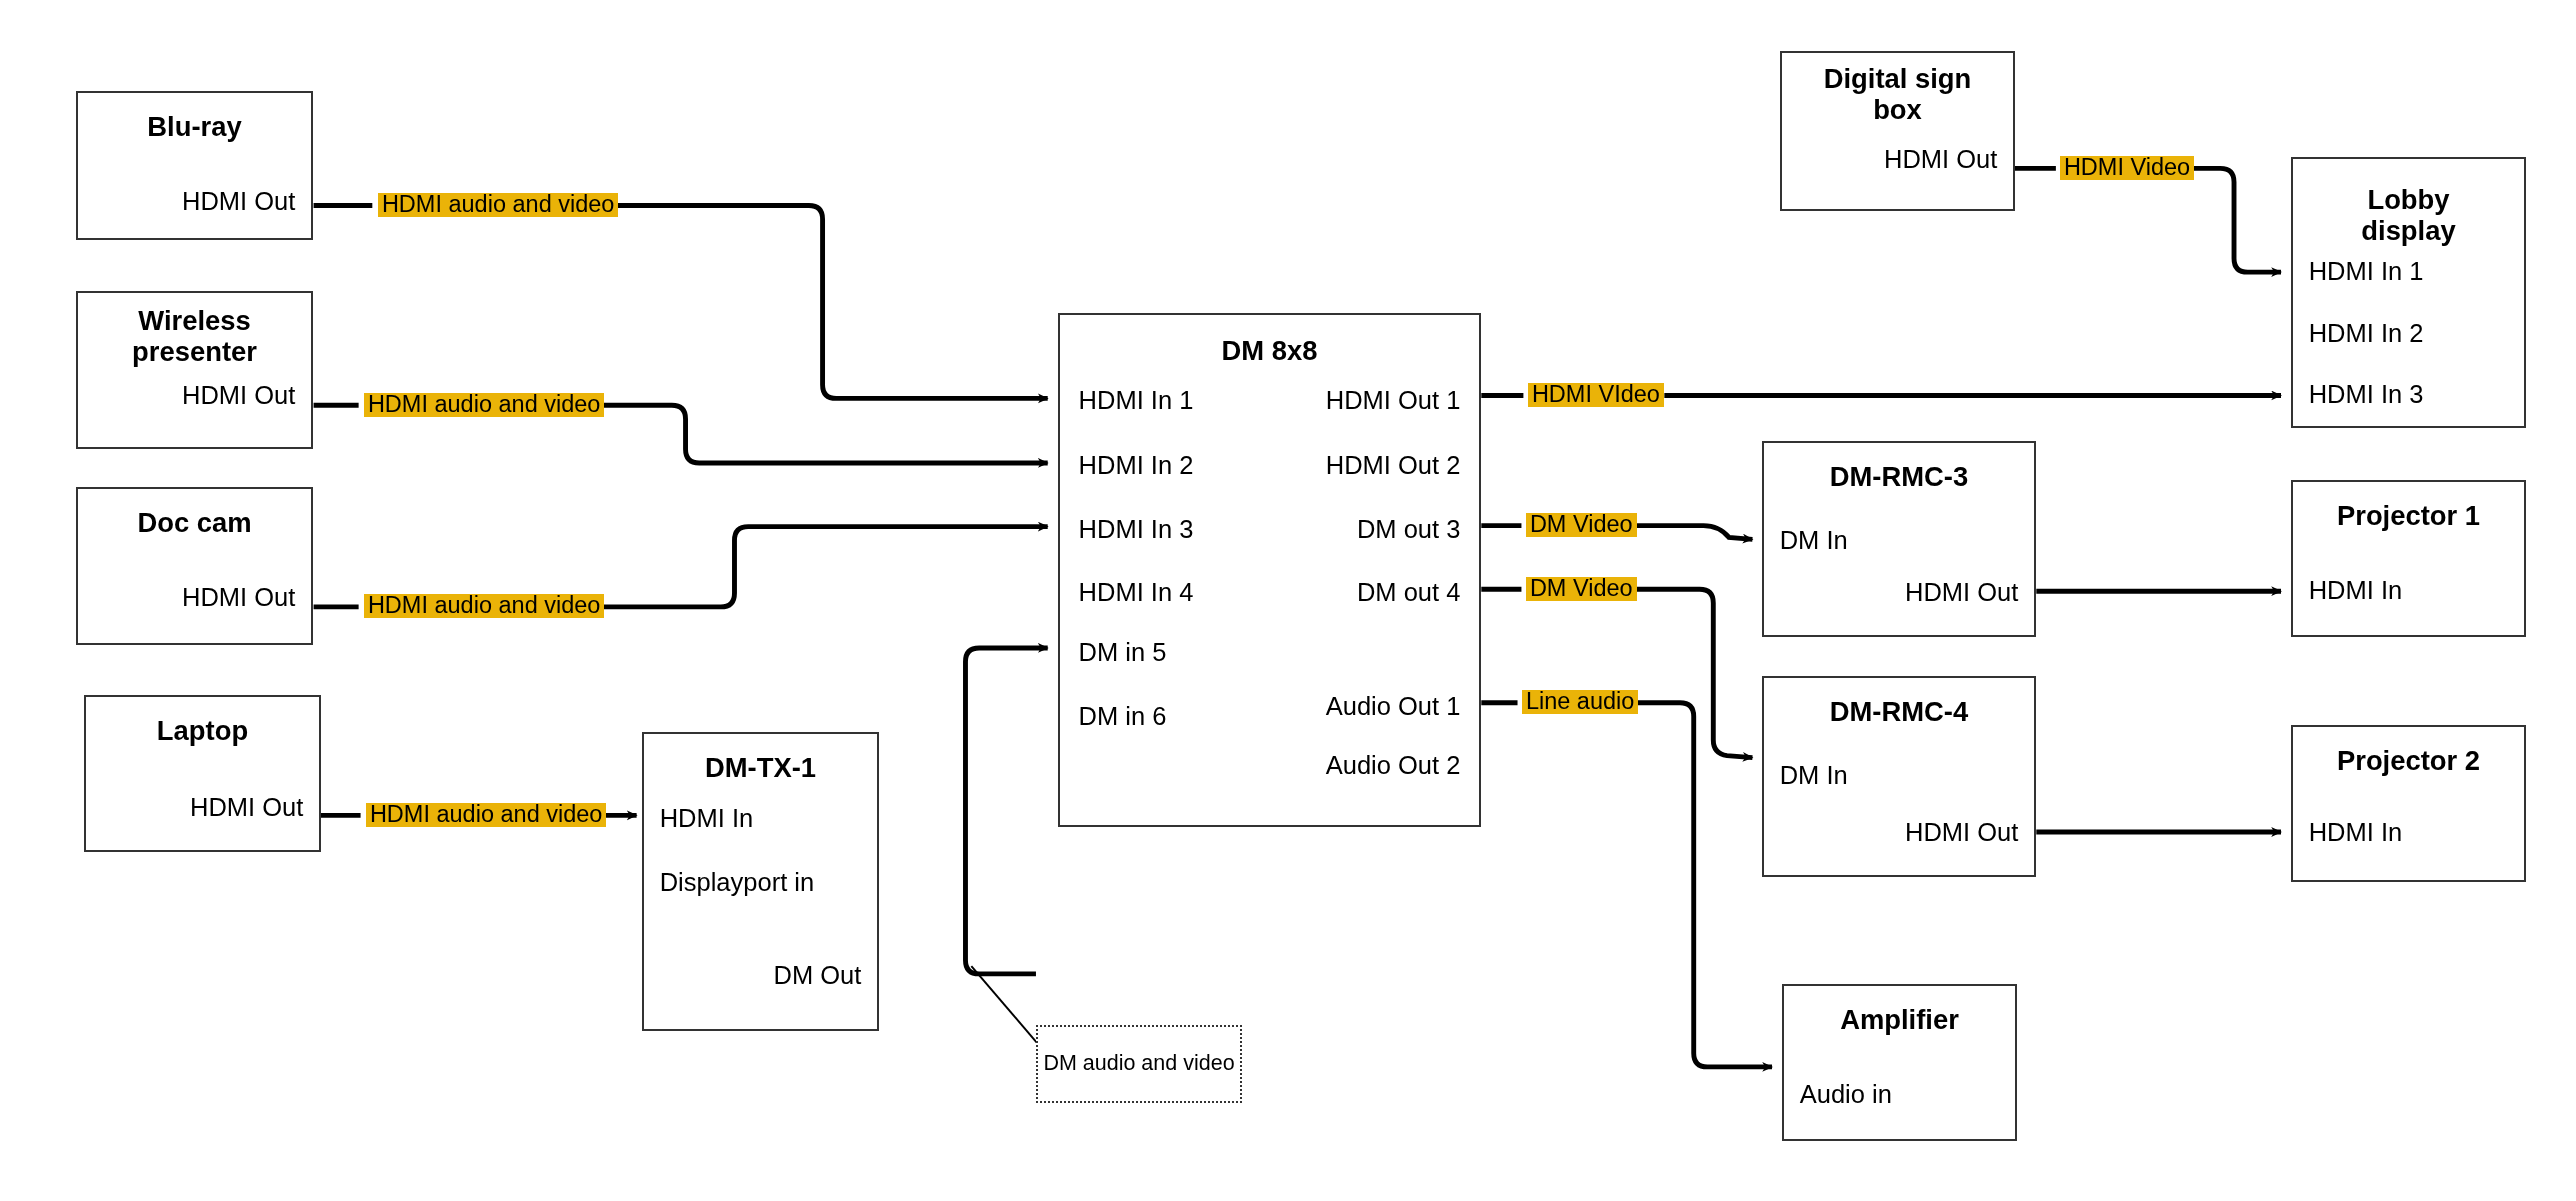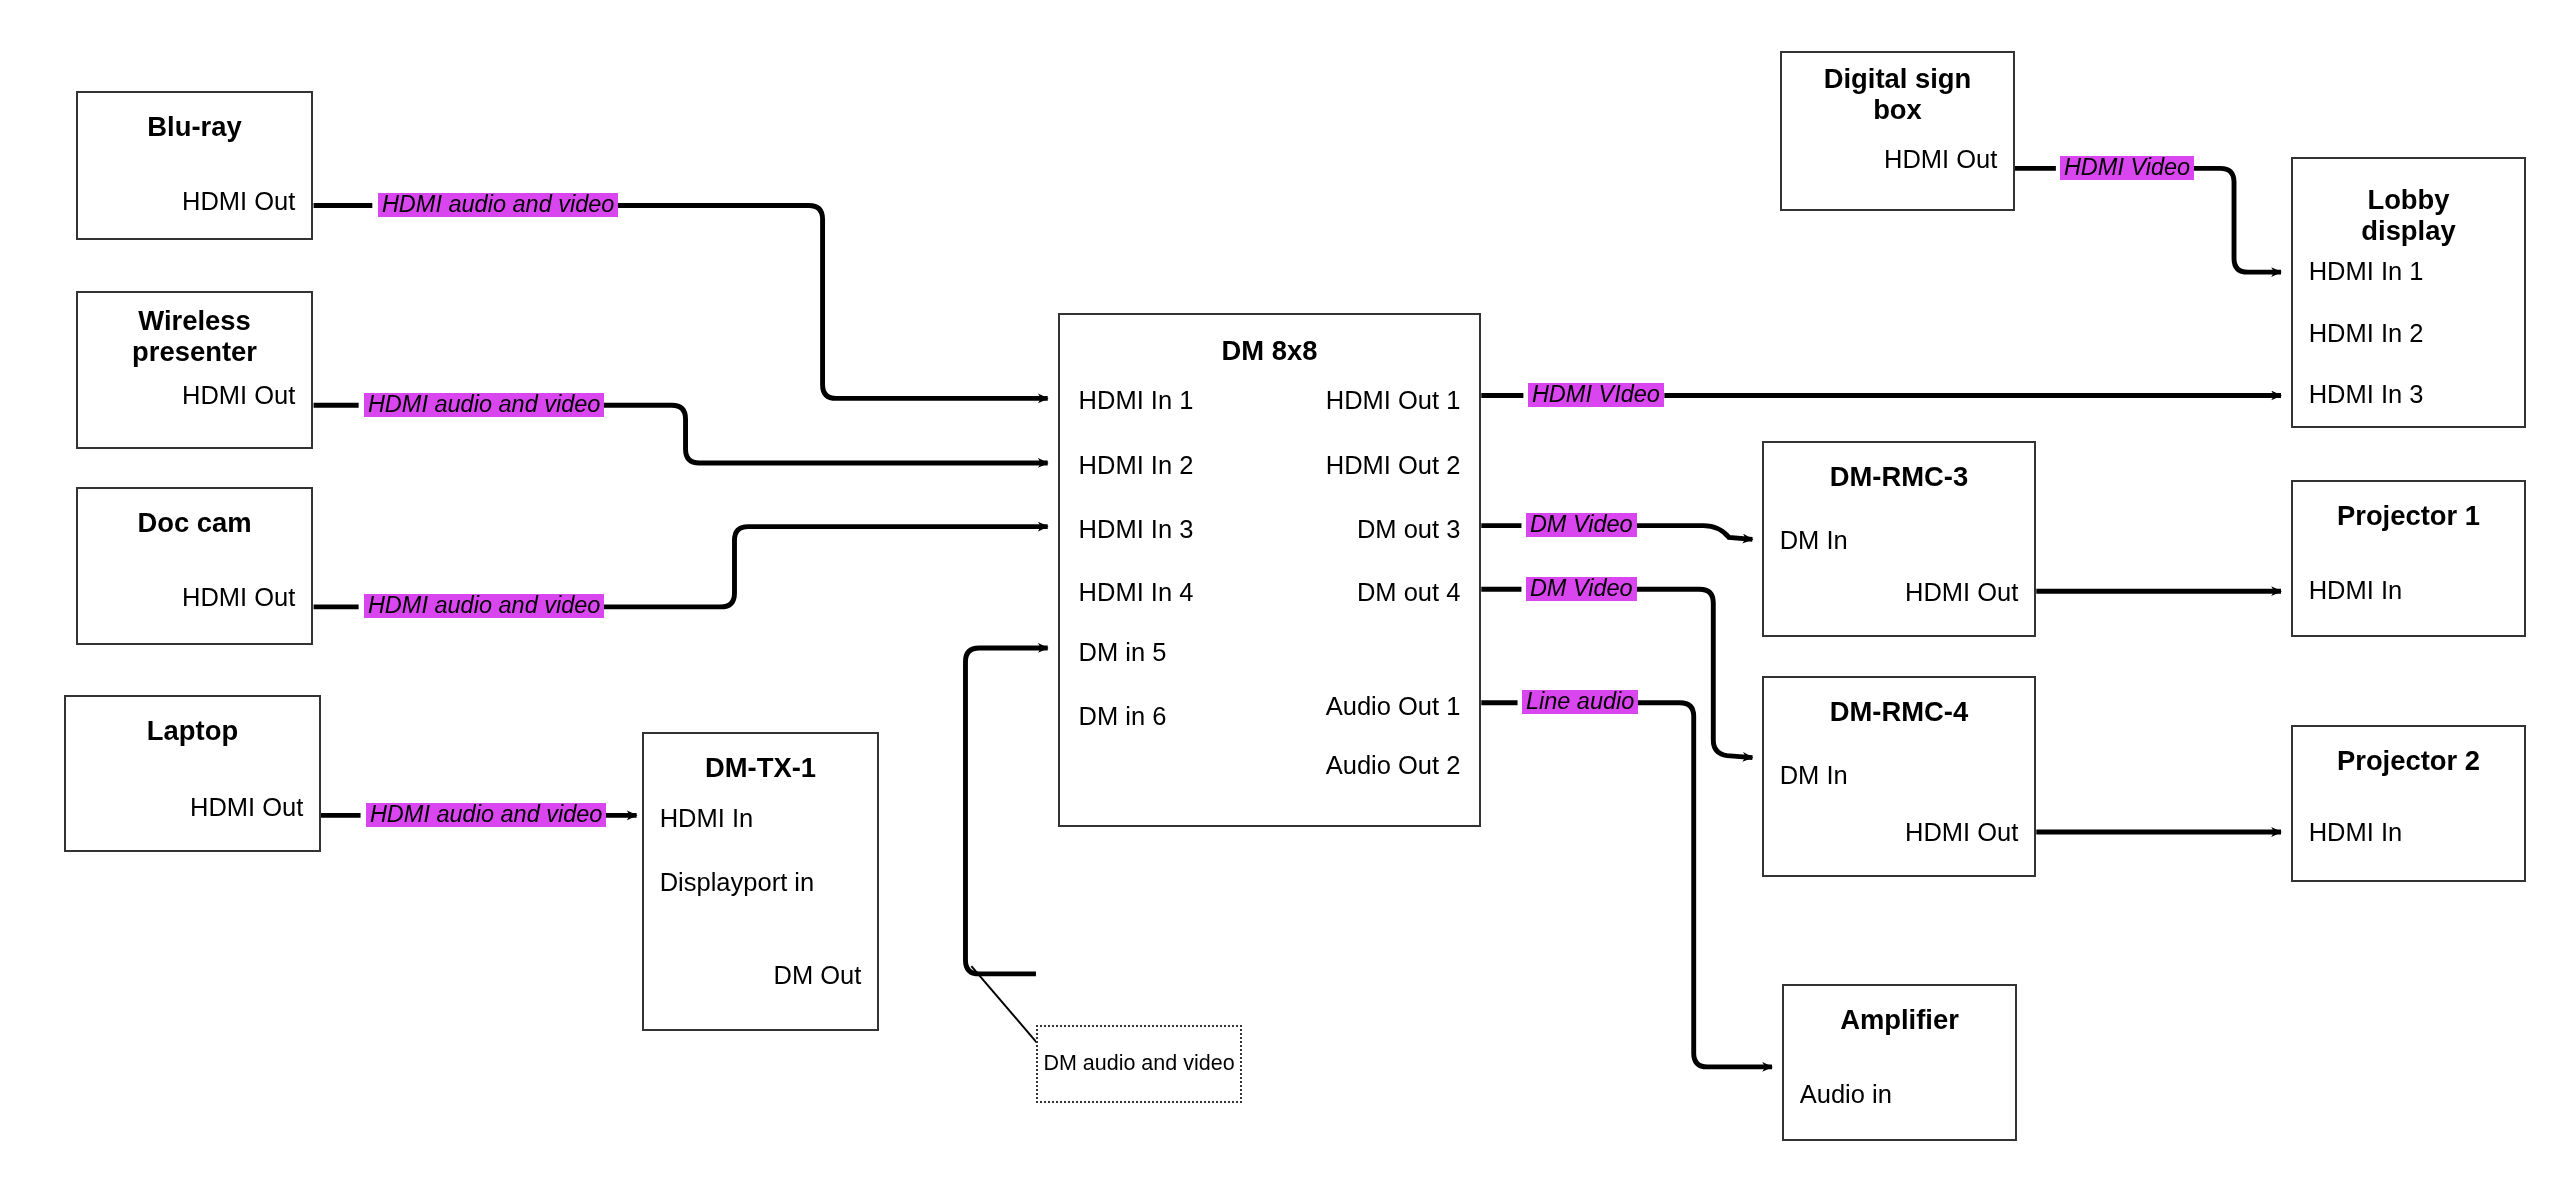--- a/index.html
+++ b/index.html
@@ -4,21 +4,21 @@
 <style>
   html,body{margin:0;padding:0;background:#ffffff;}
   body{font-family:"Liberation Sans", sans-serif;}
   #stage{position:relative;width:2576px;height:1201px;background:#ffffff;overflow:hidden;}
   svg#wires{position:absolute;left:0;top:0;width:2576px;height:1201px;}
   .node{position:absolute;box-sizing:border-box;background:#ffffff;border:2.9px solid #333333;}
   .node-title{position:absolute;left:0;right:0;text-align:center;font-weight:bold;color:#000;line-height:1.14;}
   .port{position:absolute;color:#000;white-space:nowrap;}
   .port.left{text-align:right;}
   .port.right{text-align:left;}
-  .edge-label{position:absolute;color:#000;white-space:nowrap;background:#d946ef;padding:0 3.9px;line-height:1;font-style:italic;}
+  .edge-label{position:absolute;color:#000;white-space:nowrap;background:#eab308;padding:0 3.9px;line-height:1;}
   .callout{position:absolute;box-sizing:border-box;border:2px dotted #333;background:#fff;
            display:flex;align-items:center;justify-content:center;text-align:center;color:#000;line-height:1.2;}
   .t28{font-size:27.4px;}
   .t26{font-size:25.5px;}
   .t24{font-size:23.5px;}
   .t22{font-size:21.5px;}
 </style>
 </head>
 <body>
 
@@ -79,21 +79,21 @@
   <div class="node" style="left:76px;top:291px;width:237px;height:158px;">
     <div class="node-title t28" style="top:11.7px;padding:0 21.5px;">Wireless presenter</div>
     <div class="port right t26" style="right:15.7px;top:88px;">HDMI Out</div>
   </div>
 
   <div class="node" style="left:76px;top:487px;width:237px;height:158px;">
     <div class="node-title t28" style="top:17.6px;">Doc cam</div>
     <div class="port right t26" style="right:15.7px;top:94px;">HDMI Out</div>
   </div>
 
-  <div class="node" style="left:64px;top:695px;width:257px;height:157px;">
+  <div class="node" style="left:84px;top:695px;width:237px;height:157px;">
     <div class="node-title t28" style="top:17.6px;">Laptop</div>
     <div class="port right t26" style="right:15.7px;top:96px;">HDMI Out</div>
   </div>
 
   <div class="node" style="left:642px;top:732px;width:237px;height:299px;">
     <div class="node-title t28" style="top:17.6px;">DM-TX-1</div>
     <div class="port left t26" style="left:15.7px;top:70px;">HDMI In</div>
     <div class="port left t26" style="left:15.7px;top:134px;">Displayport in</div>
     <div class="port right t26" style="right:15.7px;top:227px;">DM Out</div>
   </div>

